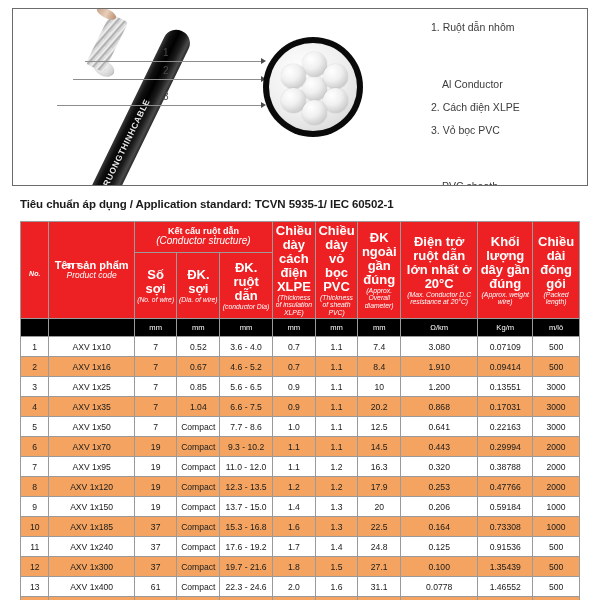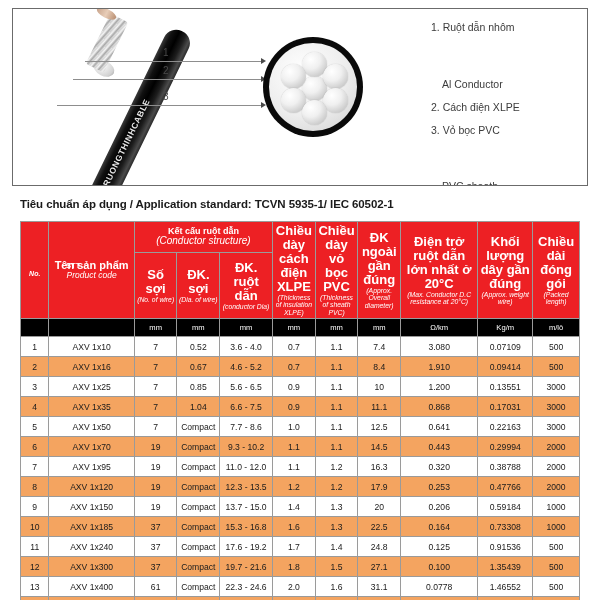--- a/index.html
+++ b/index.html
@@ -428,21 +428,21 @@
           <td>3000</td>
         </tr>
         <tr class="alt">
           <td>4</td>
           <td>AXV 1x35</td>
           <td>7</td>
           <td>1.04</td>
           <td>6.6 - 7.5</td>
           <td>0.9</td>
           <td>1.1</td>
-          <td>11.1</td>
+          <td>20.2</td>
           <td>0.868</td>
           <td>0.17031</td>
           <td>3000</td>
         </tr>
         <tr>
           <td>5</td>
           <td>AXV 1x50</td>
           <td>7</td>
           <td>Compact</td>
           <td>7.7 - 8.6</td>

